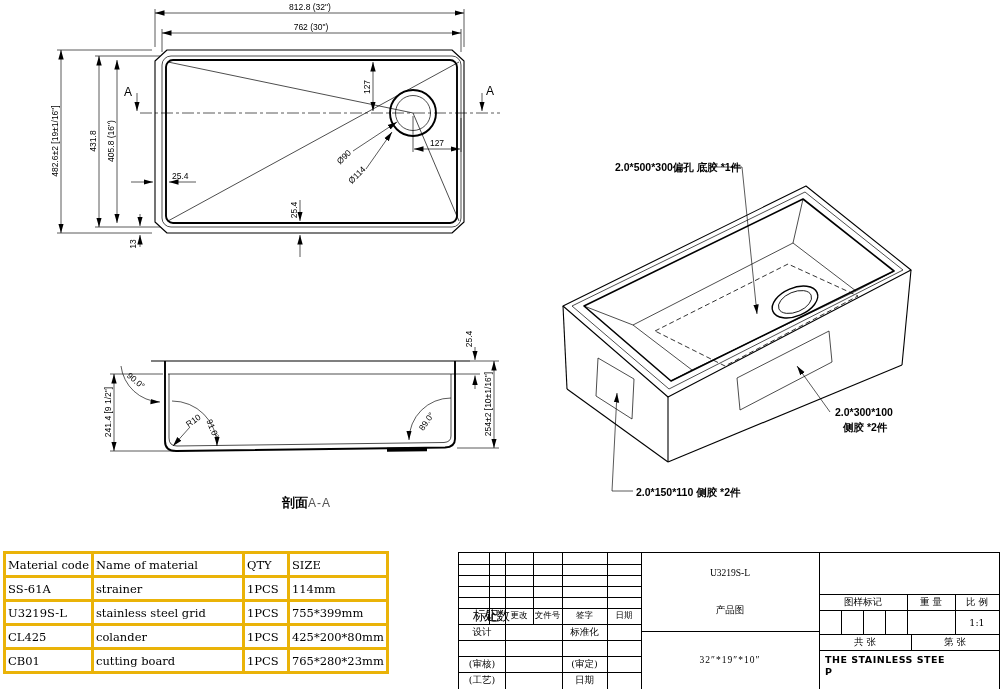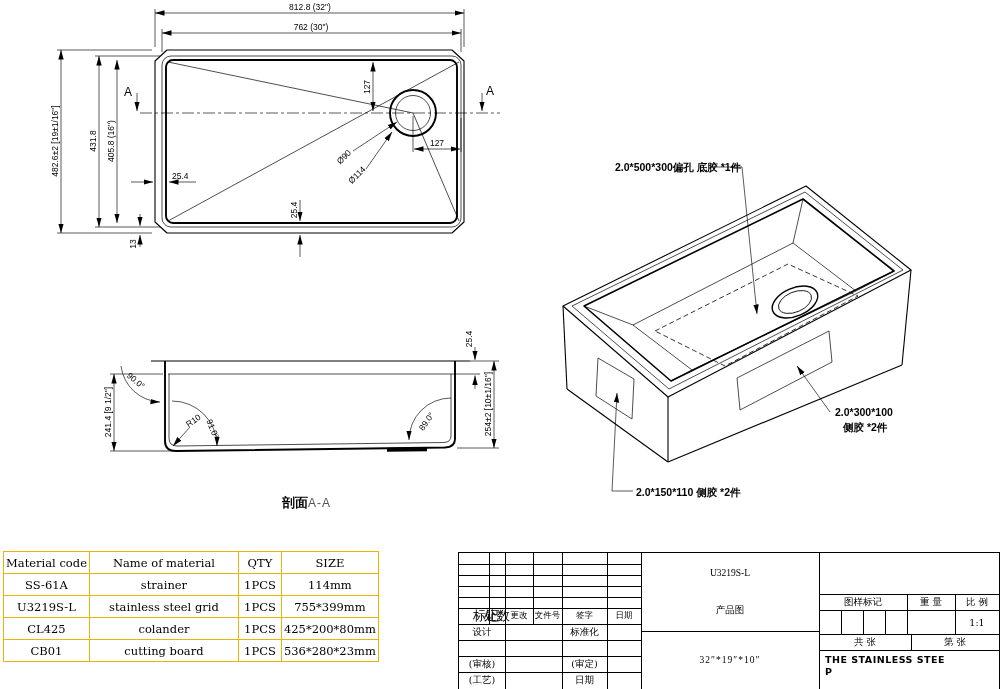--- a/index.html
+++ b/index.html
@@ -14,21 +14,21 @@
   .seclab-t{font:12px "Liberation Sans",sans-serif;fill:#555;letter-spacing:1px;}
   .thin{fill:none;stroke:#000;stroke-width:.7;}
   .med{fill:none;stroke:#000;stroke-width:1.1;stroke-linejoin:round;}
   .thick{fill:none;stroke:#000;stroke-width:1.9;stroke-linejoin:round;}
   .dim{fill:none;stroke:#000;stroke-width:.65;}
   .cl{fill:none;stroke:#000;stroke-width:.65;stroke-dasharray:12 3 3 3;}
   .dash{fill:none;stroke:#000;stroke-width:.8;stroke-dasharray:5 3;}
   
   table.mat{position:absolute;left:3px;top:551px;border-collapse:collapse;
             font-family:"DejaVu Serif",serif;font-size:11.5px;table-layout:fixed;}
-  table.mat td{border:1px solid #eab308;text-align:center;height:21px;padding:0 2px;
+  table.mat td{border:3px solid #eab308;height:21px;padding:0 2px;
                overflow:hidden;white-space:nowrap;}
   
   #tblock{position:absolute;left:458px;top:552px;width:540px;height:136px;
           border:1px solid #000;box-sizing:content-box;
           font-family:"DejaVu Serif","DejaVu Sans",serif;}
   #tblock .hl{position:absolute;height:1px;background:#000;}
   #tblock .vl{position:absolute;width:1px;background:#000;}
   #tblock .tc{position:absolute;display:flex;align-items:center;justify-content:center;
               font-size:9.5px;white-space:nowrap;overflow:visible;}
   .model{font-size:23px;font-family:"Liberation Serif",serif;}
@@ -251,21 +251,21 @@
   <tr>
     <td>CL425</td>
     <td>colander</td>
     <td>1PCS</td>
     <td>425*200*80mm</td>
   </tr>
   <tr>
     <td>CB01</td>
     <td>cutting board</td>
     <td>1PCS</td>
-    <td>536*280*23mm</td>
+    <td>765*280*23mm</td>
   </tr>
 </tbody>
     </table>
 
 <div id="tblock">
 
   <div class="vl" style="left:182px;top:0;height:136px"></div>
   <div class="vl" style="left:360px;top:0;height:136px"></div>
   <div class="vl" style="left:30px;top:0;height:71px"></div>
   <div class="vl" style="left:46px;top:0;height:136px"></div>

